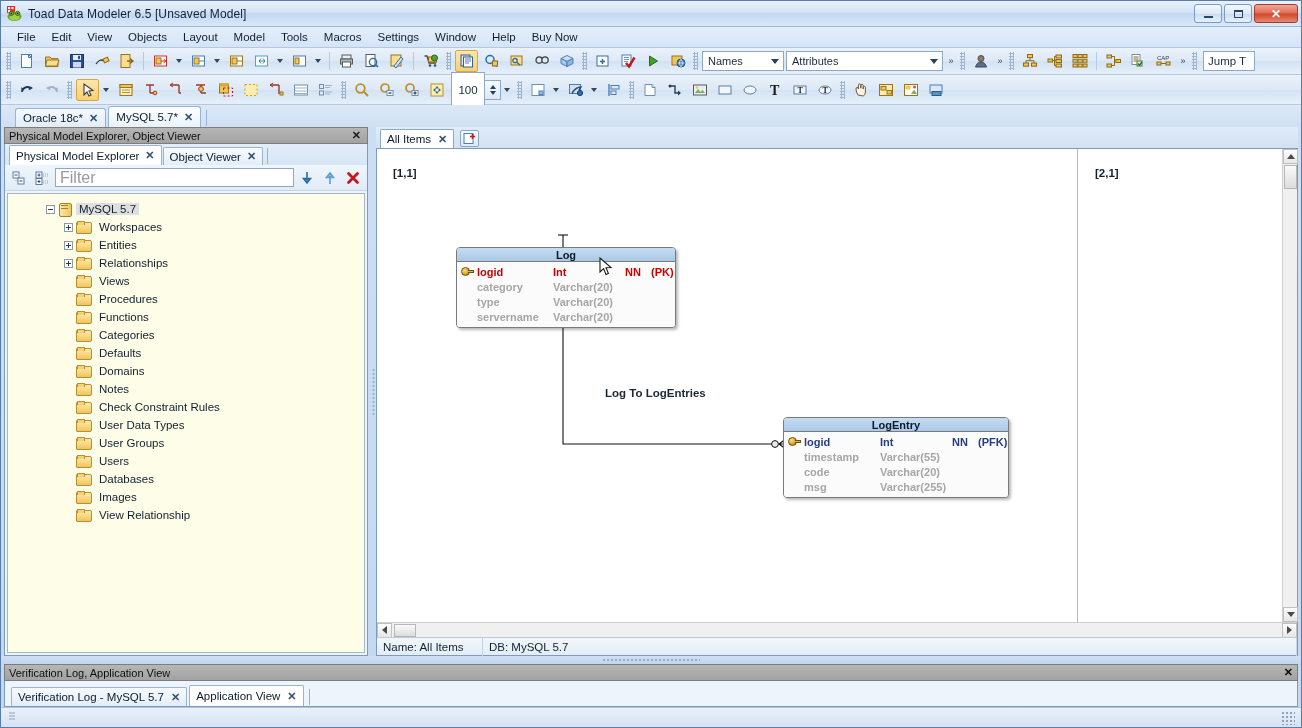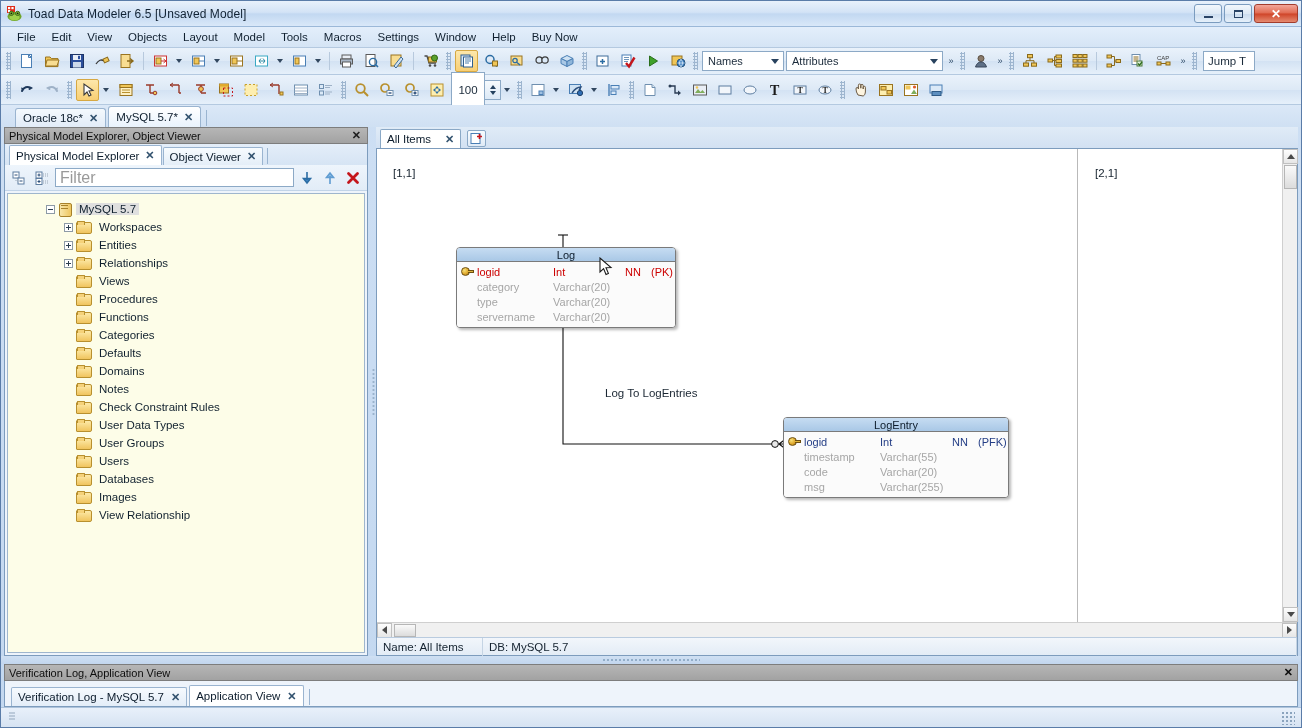--- a/index.html
+++ b/index.html
@@ -262,36 +262,36 @@
   
   .canvasdock {
     flex: 1; display: flex; flex-direction: column; min-width: 0;
   }
   .canvastabs {
     height: 21px; flex: 0 0 21px; display: flex; align-items: flex-end;
     padding-left: 4px;
     background: linear-gradient(to bottom,#e0ebf7,#d2e1f2);
   }
   .ctab {
-    height: 19px; display:flex; align-items:center; gap:14px; padding: 0 6px;
+    height: 19px; display:flex; align-items:center; gap:7px; padding: 0 6px;
     font-size: 11.5px; color:#0c1c2c;
     border: 1px solid #8aa8c6; border-bottom: none; border-radius: 2px 2px 0 0;
     background: #fff;
   }
   .newtabbtn {
     width: 19px; height: 17px; margin-left: 6px; margin-bottom: 1px;
     border: 1px solid #8aa8c6; border-radius: 2px;
     background: linear-gradient(to bottom,#f7fbfe,#dfeaf6);
     display:flex; align-items:center; justify-content:center;
   }
   .canvaswrap {
     flex: 1; display: flex; flex-direction: column;
     border: 1px solid #7d9cbd; background: #fff; min-height: 0;
   }
-  .canvasinner { flex: 1; display: flex; min-height: 0; }
+  .canvasinner { flex: 1; display: flex; min-height: 0; font-weight: bold; }
   .canvas {
     flex: 1; position: relative; background: #fff; overflow: hidden;
   }
   .pagemark {
     position: absolute; font-size: 11.5px; color: #15222e;
   }
   .pagedivider {
     position: absolute; top: 0; bottom: 0; width: 1px; background: #b9b9b9;
   }
 

